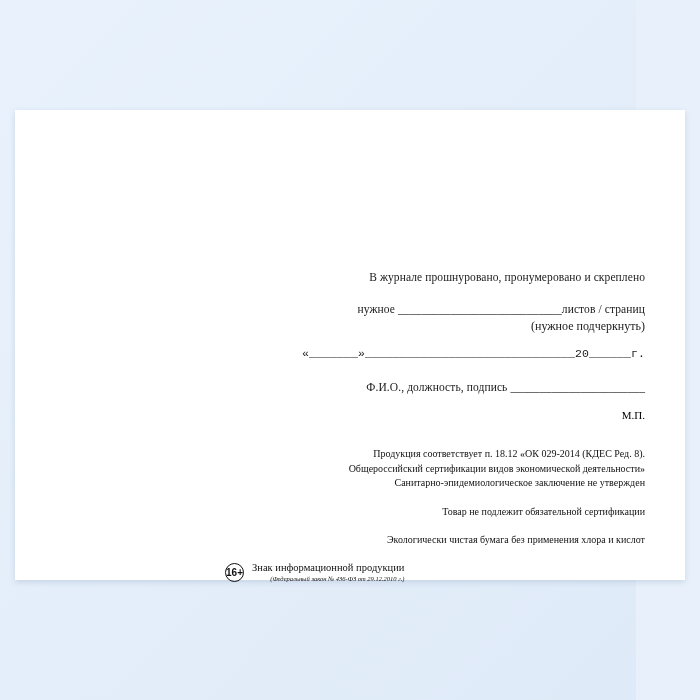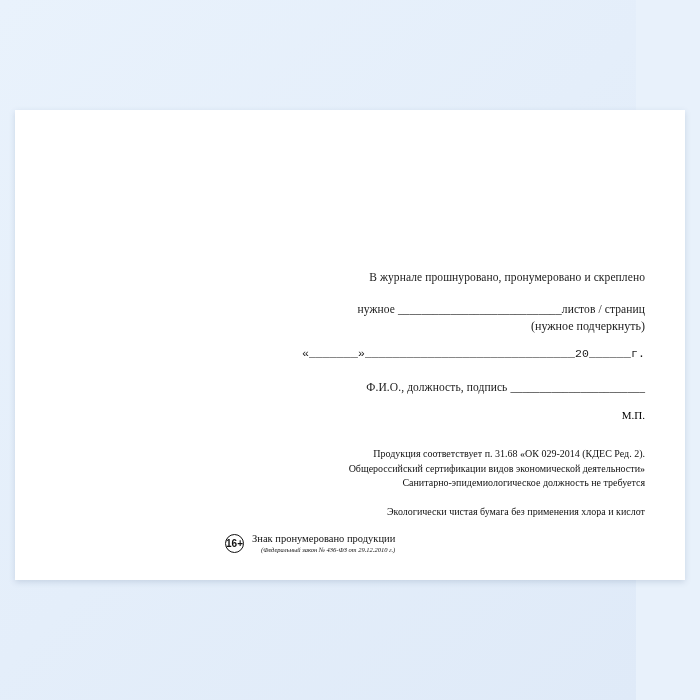--- a/index.html
+++ b/index.html
@@ -119,31 +119,32 @@
       <div class="line block-2">нужное ____________________________листов / страниц</div>
       <div class="small-note">(нужное подчеркнуть)</div>
 
       <div class="line block-3">«_______»______________________________20______г.</div>
 
       <div class="line block-4">Ф.И.О., должность, подпись _______________________</div>
 
 
       <div class="mp">М.П.</div>
 
-      <div class="para">Продукция соответствует п. 31.68 «ОК 029-2014 (КДЕС Ред. 2).</div>
+      <div class="para">Продукция соответствует п. 18.12 «ОК 029-2014 (КДЕС Ред. 8).</div>
       <div class="para">Общероссийский сертификации видов экономической деятельности»</div>
 
-      <div class="para gap-md">Санитарно-эпидемиологическое должность не требуется</div>
+      <div class="para gap-md">Санитарно-эпидемиологическое заключение не утвержден</div>
 
+      <div class="para gap-md">Товар не подлежит обязательной сертификации</div>
 
       <div class="para gap-sm">Экологически чистая бумага без применения хлора и кислот</div>
 
       <div class="mark-row">
         <div class="badge">16+</div>
         <div class="mark-text">
-          <div class="mark-title">Знак пронумеровано продукции</div>
+          <div class="mark-title">Знак информационной продукции</div>
           <div class="mark-sub">(Федеральный закон № 436-ФЗ от 29.12.2010 г.)</div>
         </div>
       </div>
 
     </div>
   </div>
 </div>
 
 </body></html>

